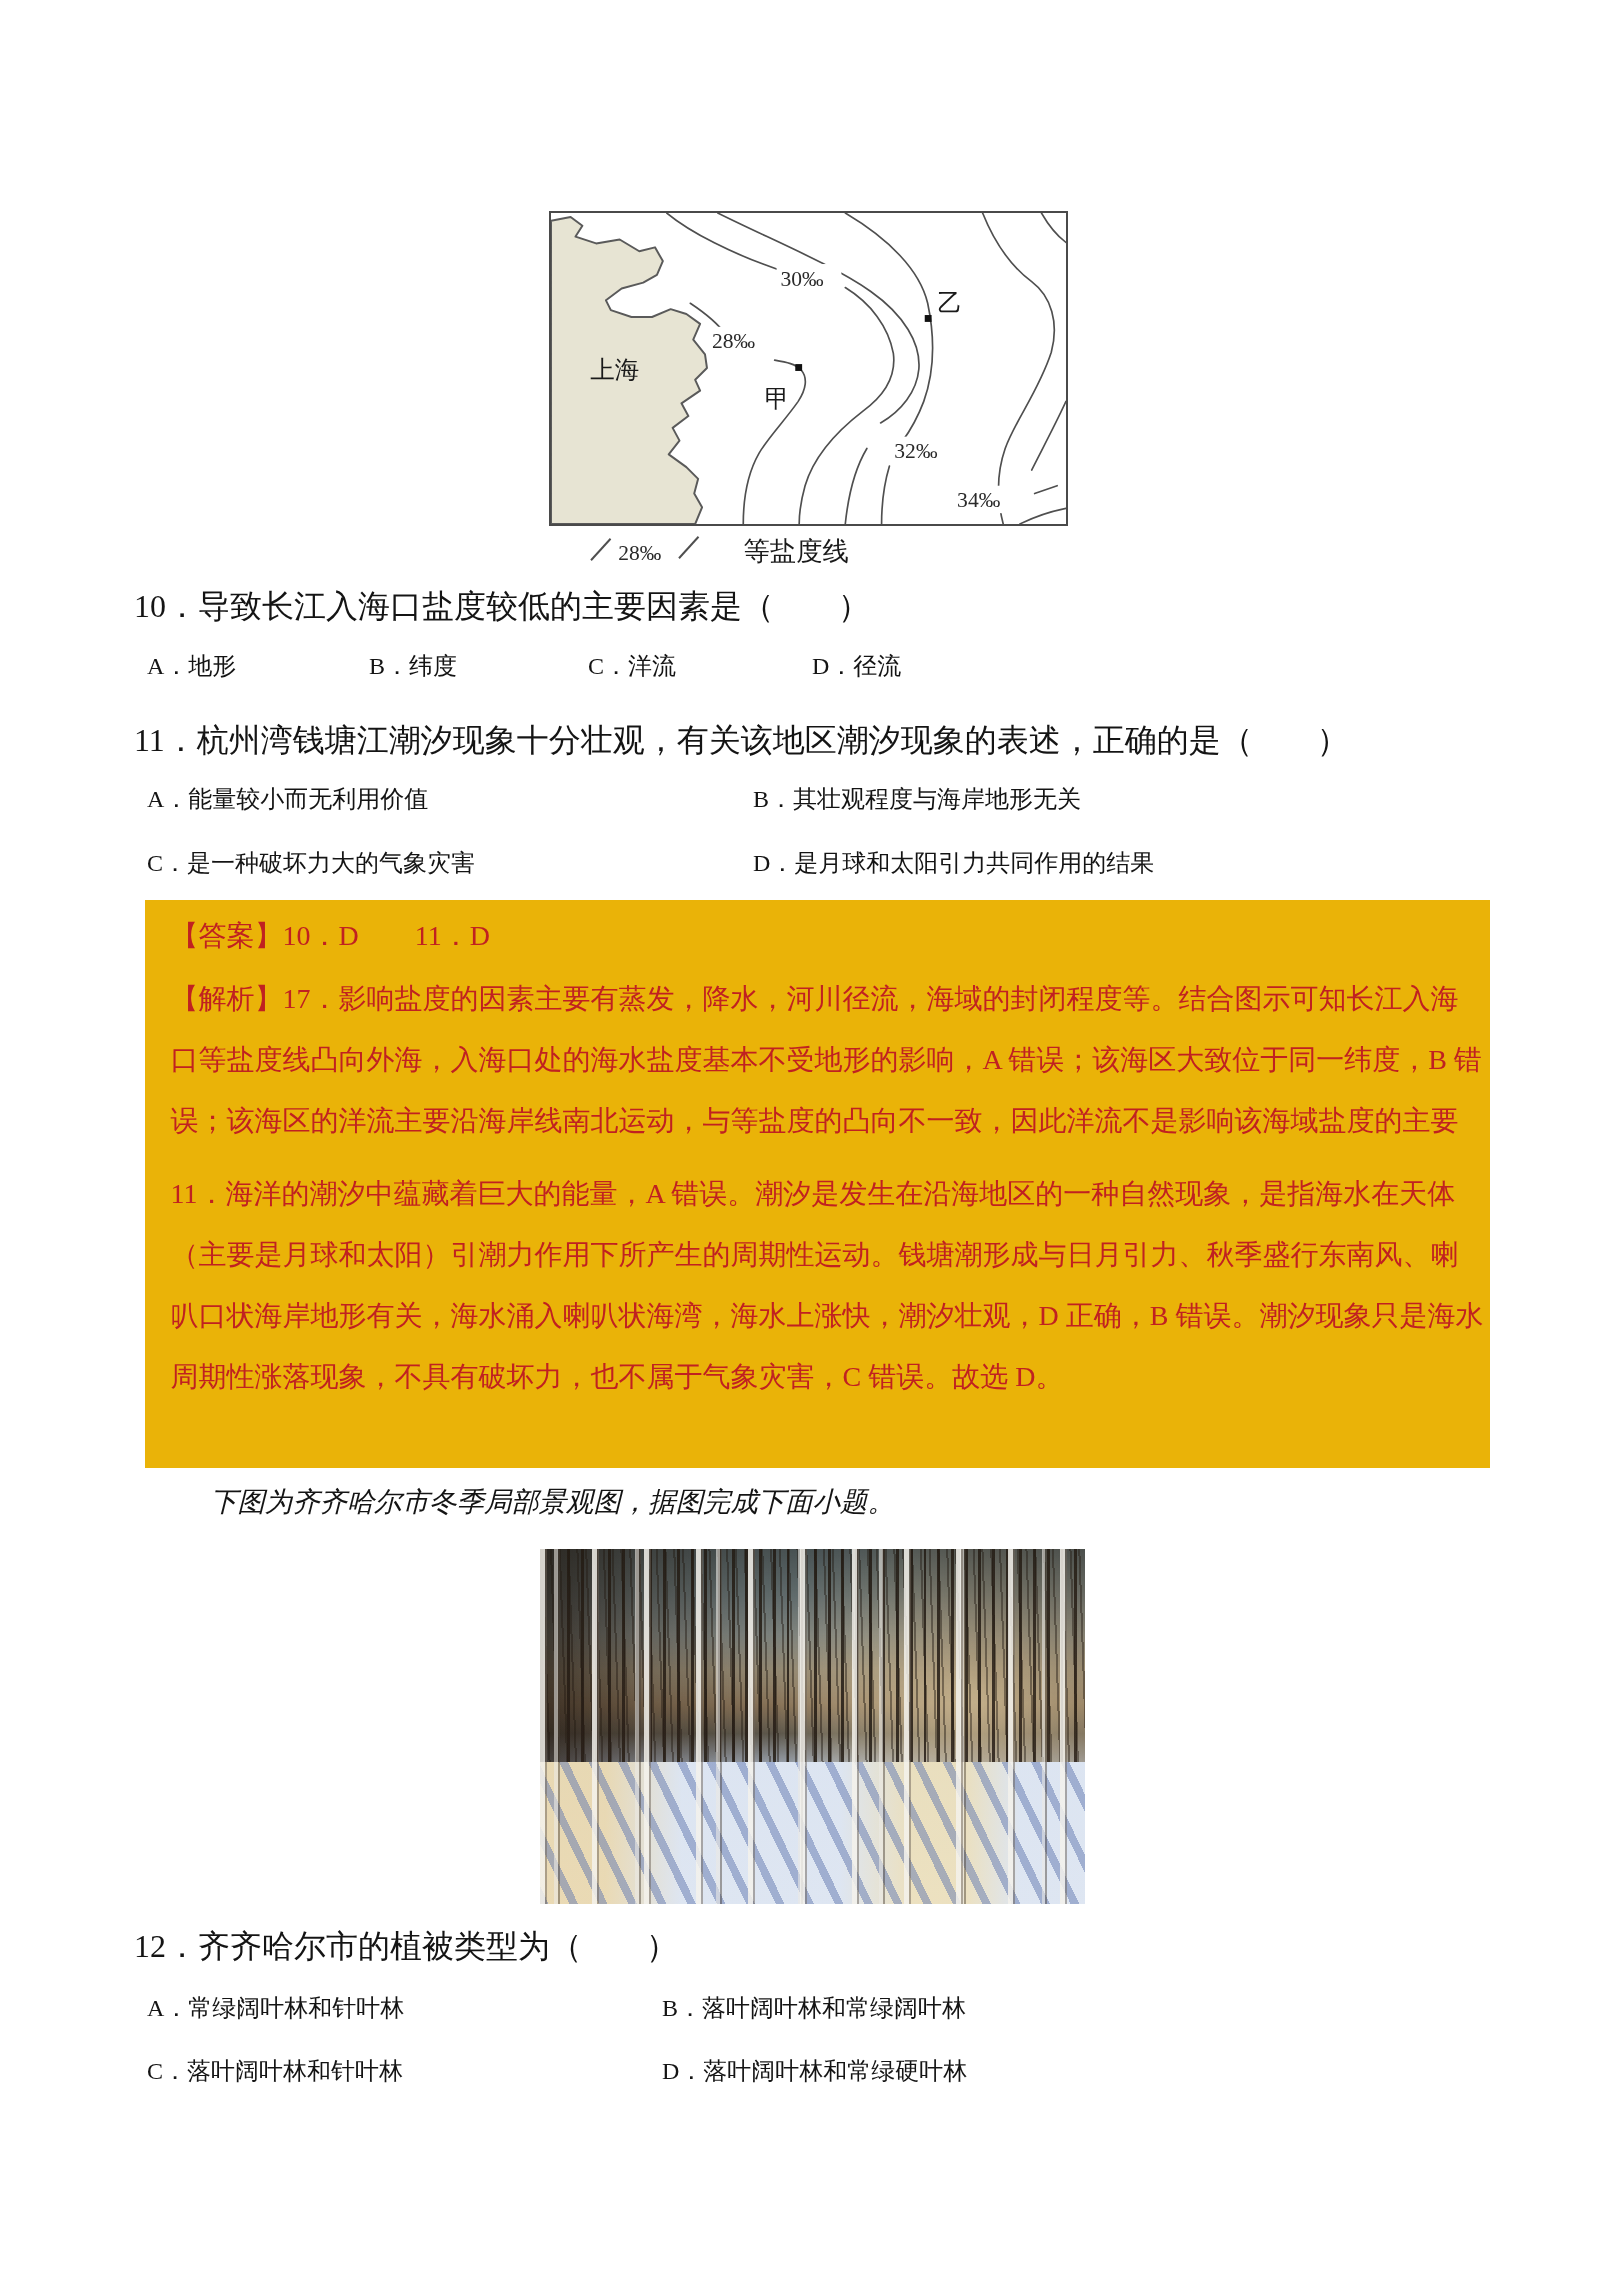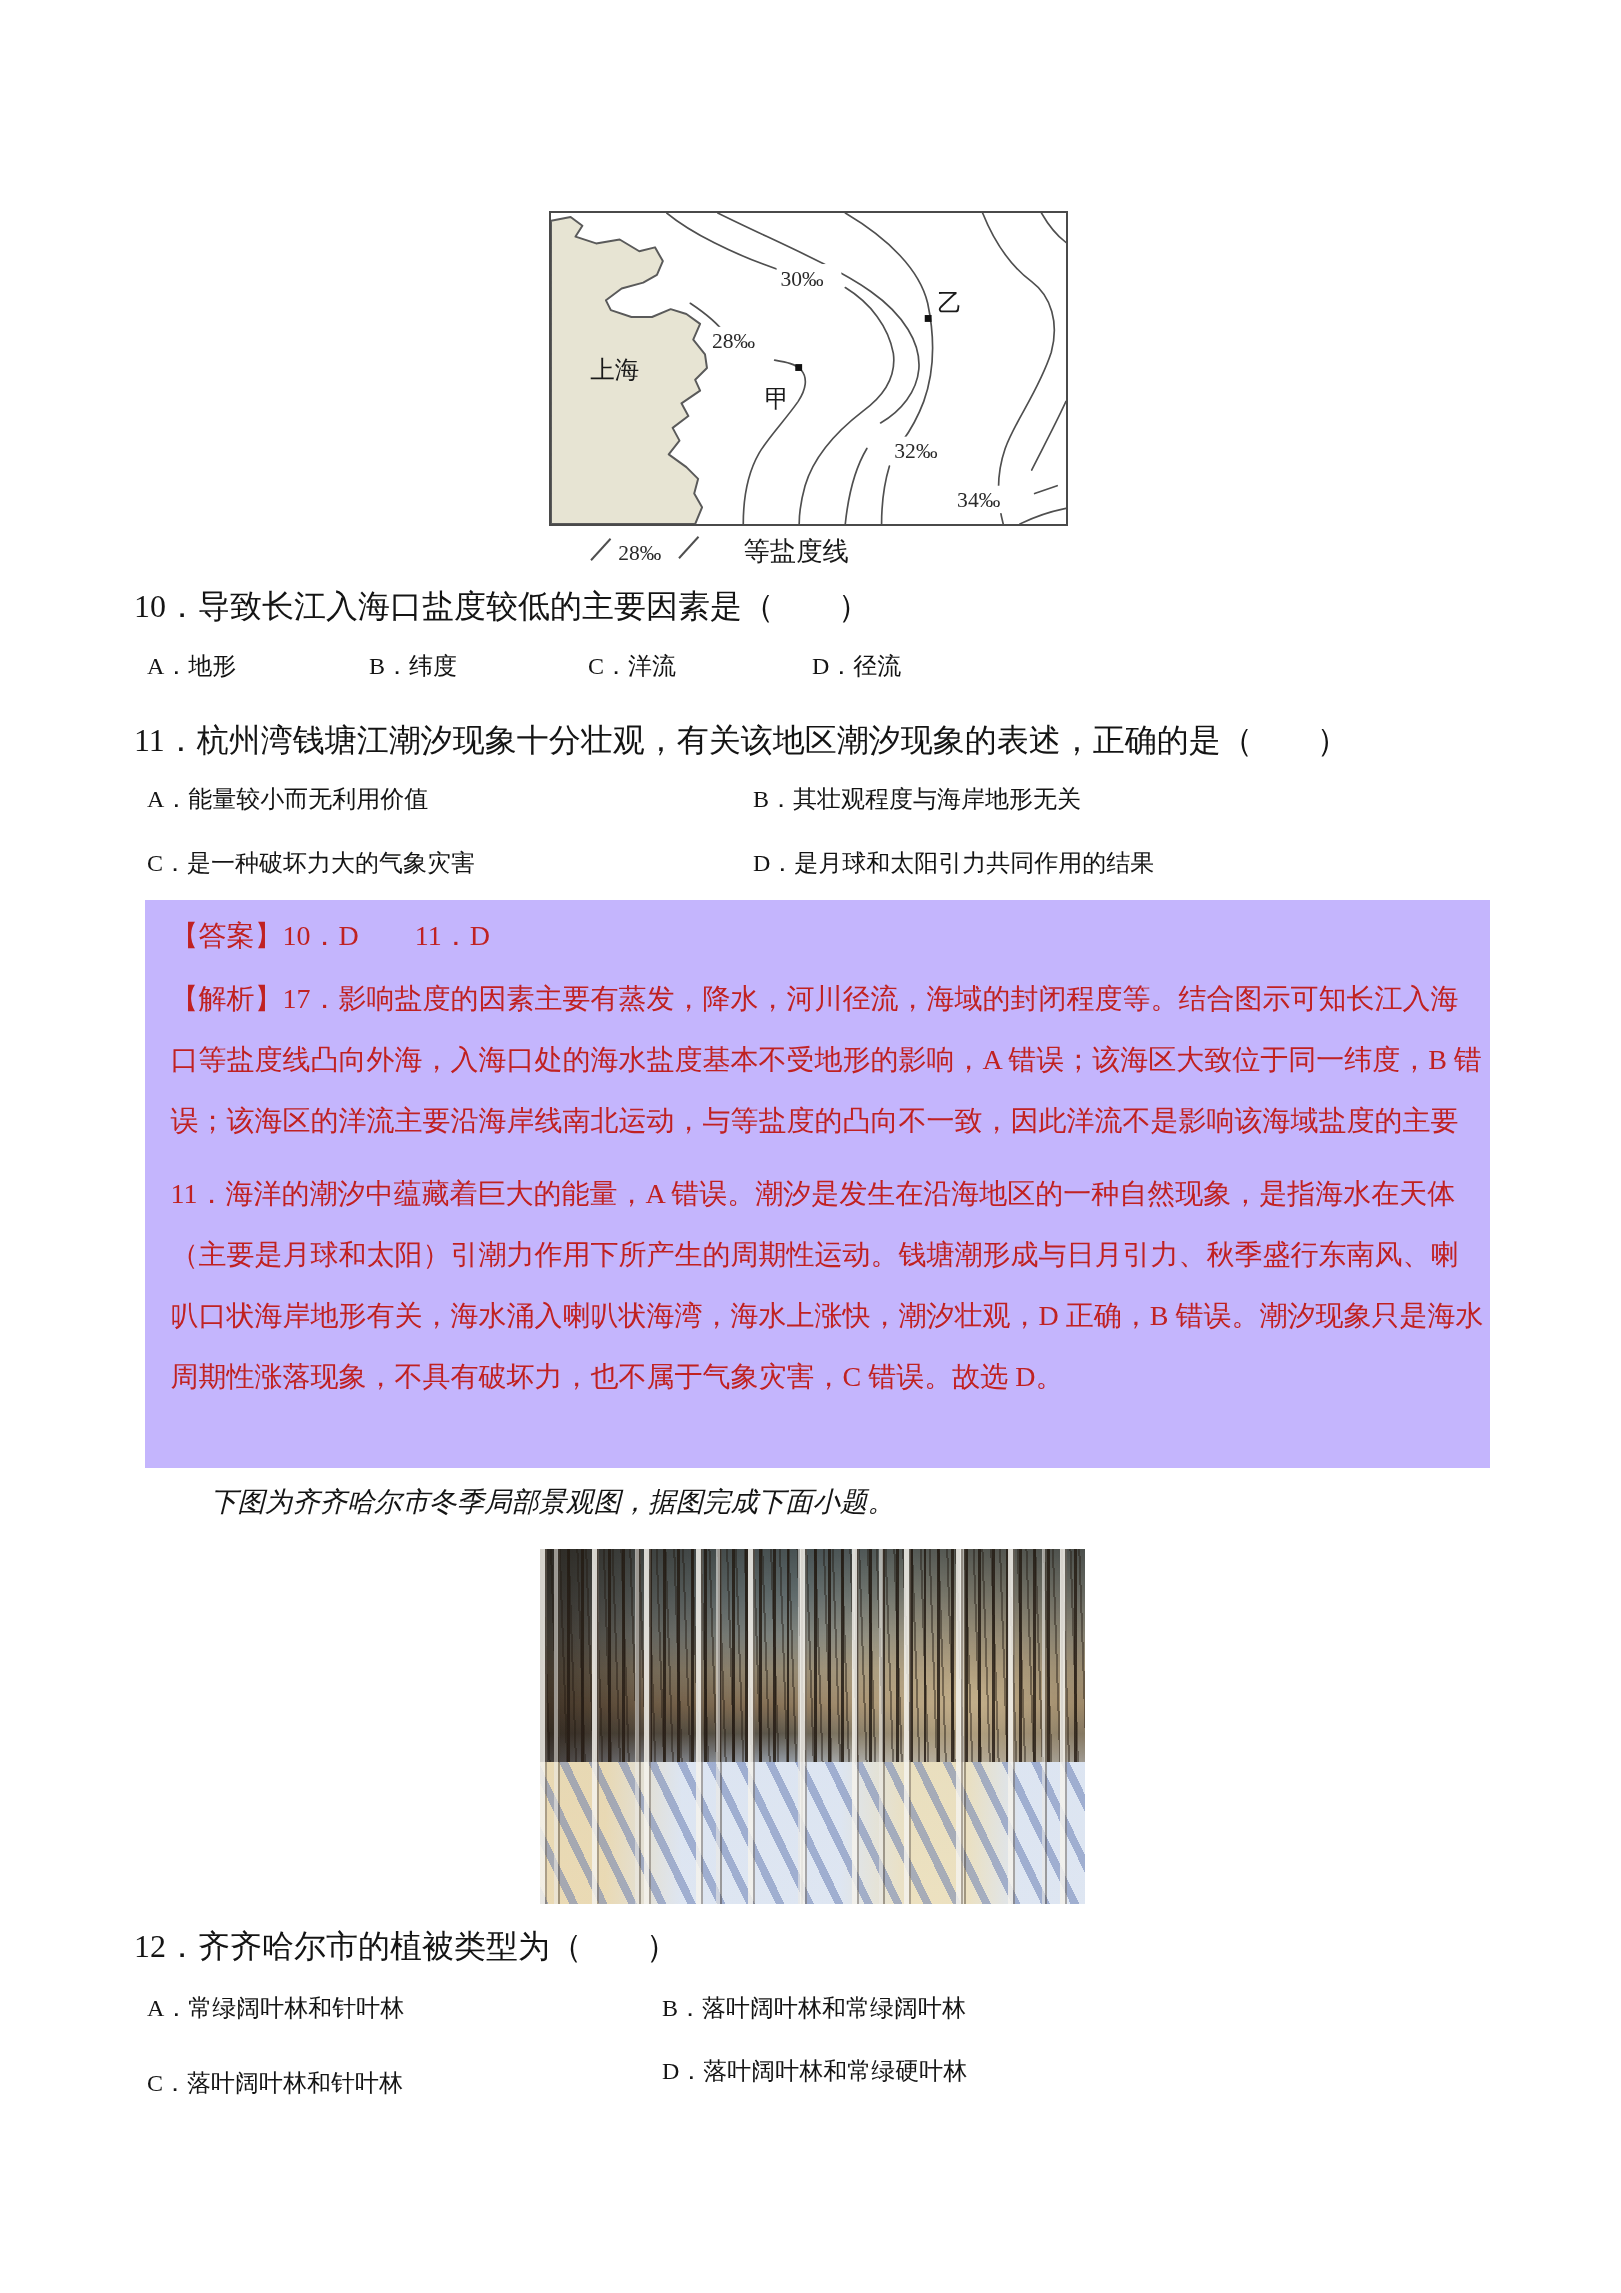--- a/index.html
+++ b/index.html
@@ -17,21 +17,21 @@
   .iso-label{font-size:22px;fill:#2a2a2a;font-family:"Liberation Serif","DejaVu Serif",serif;}
   .label-mask{fill:#ffffff;}
   #map-legend{left:549px;top:527px;}
   
   .stem{left:134px;font-size:32px;white-space:nowrap;}
   .opt-row{left:147px;height:39px;width:1353px;font-size:24px;}
   .opt-row span{position:absolute;white-space:nowrap;}
   
   #answer-band{
     left:145px;top:900px;width:1345px;height:568px;box-sizing:border-box;
-    background:#c4b5fd;padding:13.7px 25.5px 0 25.5px;color:#c02121;
+    background:#eab308;padding:13.7px 25.5px 0 25.5px;color:#c02121;
   }
   #answer-line{font-size:28px;line-height:43px;white-space:nowrap;}
   .para{margin-top:11.8px;}
   .a-line{font-size:28px;line-height:61px;white-space:nowrap;}
   
   #intro-line{left:210px;top:1484px;font-size:27.4px;font-style:italic;white-space:nowrap;}
   
   #winter-photo{
     left:540px;top:1549px;width:545px;height:355px;overflow:hidden;
     background:
@@ -169,16 +169,16 @@
   <div class="snow"></div>
   <div class="trunks"></div>
 </div>
 
 <div class="abs stem" style="top:1925px;">12．齐齐哈尔市的植被类型为（　　）</div>
 <div class="abs opt-row" style="top:1992px;">
   <span style="left:0px;">A．常绿阔叶林和针叶林</span>
   <span style="left:515px;">B．落叶阔叶林和常绿阔叶林</span>
 </div>
 <div class="abs opt-row" style="top:2055px;">
-  <span style="left:0px;margin-top:12px;">C．落叶阔叶林和针叶林</span>
+  <span style="left:0px;">C．落叶阔叶林和针叶林</span>
   <span style="left:515px;">D．落叶阔叶林和常绿硬叶林</span>
 </div>
 
 
 </body></html>

